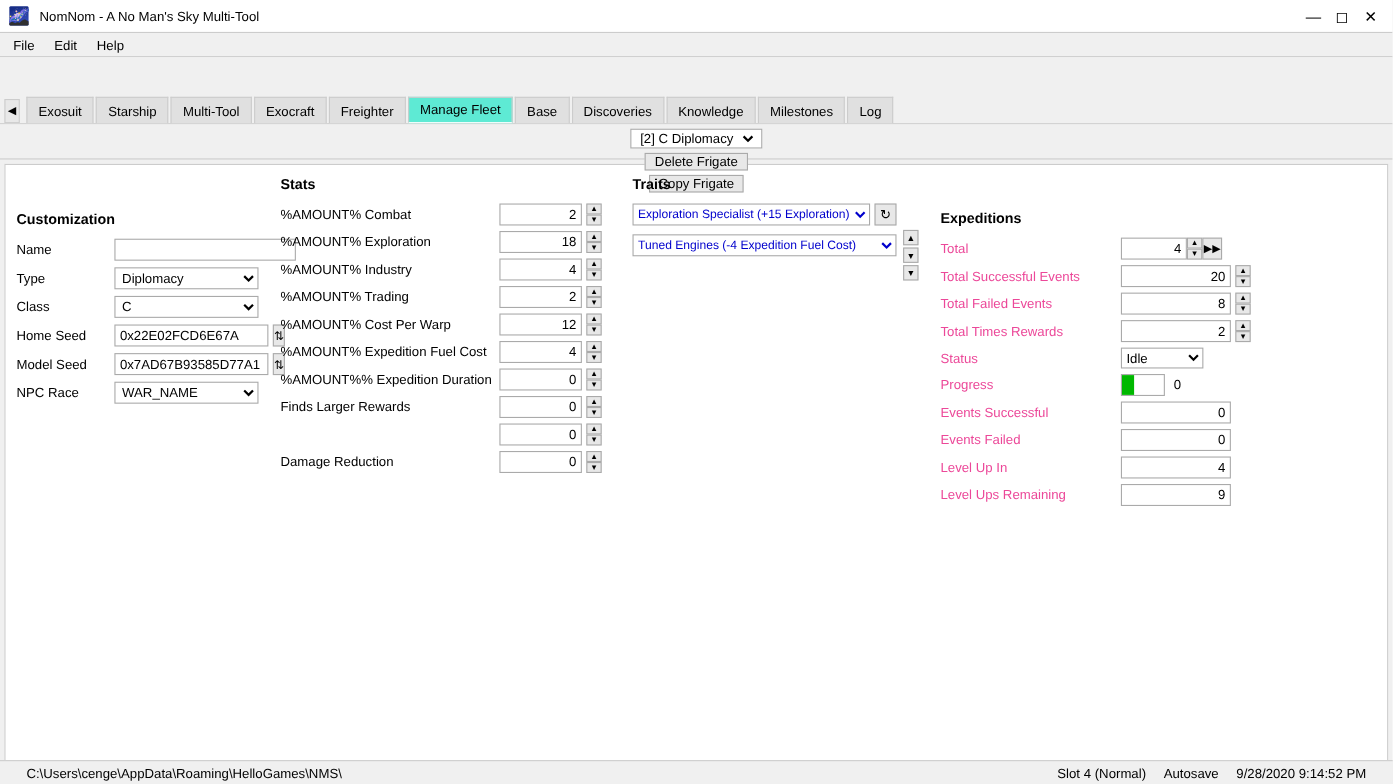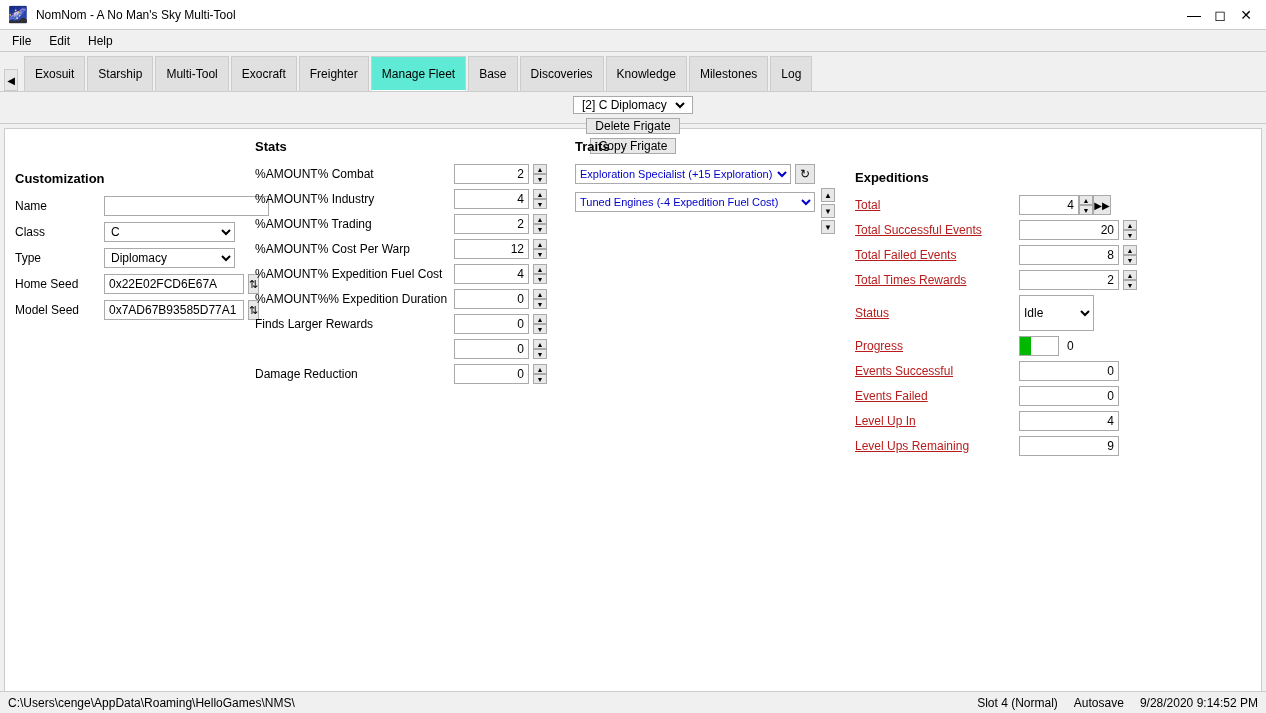--- a/index.html
+++ b/index.html
@@ -82,23 +82,24 @@
       margin-right: 4px;
     }
     .tab {
       padding: 3px 10px;
       border: 1px solid #ccc;
       border-bottom: none;
       background: #e0e0e0;
       cursor: pointer;
       font-size: 12px;
       color: #000;
-      height: 35px;
-      display: flex;
-      align-items: center;
+      height: 24px;
+      display: flex;
+      align-items: center;
+      margin-top: 32px;
     }
     .tab.active {
       background: #5eead4;
       border-bottom: 1px solid #fff;
       z-index: 1;
       font-weight: normal;
     }
     .toolbar {
       background: #f0f0f0;
       border-bottom: 1px solid #ccc;
@@ -288,23 +289,22 @@
       margin-top: 31px;
     }
     .exp-row {
       display: flex;
       align-items: center;
       margin-bottom: 5px;
       gap: 4px;
     }
     .exp-label {
       font-size: 12px;
-      color: #b91c1c;
+      color: #ec4899;
       min-width: 160px;
-      text-decoration: underline;
     }
     .exp-input {
       width: 80px;
       height: 20px;
       border: 1px solid #aaa;
       background: #fff;
       font-size: 12px;
       padding: 0 4px;
       text-align: right;
     }
@@ -321,32 +321,32 @@
     }
     .progress-bar-fill {
       height: 100%;
       background: #00b800;
     }
     .progress-text {
       font-size: 12px;
       margin-left: 4px;
     }
     .status-combo {
-      height: 36px;
+      height: 19px;
       border: 1px solid #aaa;
       background: #fff;
       font-size: 12px;
     }
     .status-bar {
       background: #f0f0f0;
       border-top: 1px solid #ccc;
       height: 22px;
       display: flex;
       align-items: center;
-      padding: 0 8px;
+      padding: 0 24px;
       gap: 16px;
       position: fixed;
       bottom: 0;
       width: 1266px;
     }
     .status-item {
       font-size: 12px;
       color: #000;
     }
     .status-right {
@@ -466,69 +466,86 @@
 </div>
 
 <div class="content-area">
 
   <div class="section" style="min-width:200px;max-width:220px;margin-top:32px;">
     <div class="section-title">Customization</div>
 
     <div class="field-row">
       <span class="field-label">Name</span>
       <input class="field-input" type="text" style="">
-    </div>
-
-    <div class="field-row">
-      <span class="field-label">Class</span>
-      <select class="field-select">
-        <option>C</option>
-        <option>B</option>
-        <option>A</option>
-        <option>S</option>
-      </select>
     </div>
 
     <div class="field-row">
       <span class="field-label">Type</span>
       <select class="field-select">
         <option>Diplomacy</option>
         <option>Combat</option>
         <option>Exploration</option>
         <option>Industrial</option>
         <option>Support</option>
       </select>
     </div>
 
     <div class="field-row">
+      <span class="field-label">Class</span>
+      <select class="field-select">
+        <option>C</option>
+        <option>B</option>
+        <option>A</option>
+        <option>S</option>
+      </select>
+    </div>
+
+    <div class="field-row">
       <span class="field-label">Home Seed</span>
       <input class="seed-input" type="text" value="0x22E02FCD6E67A" style="">
       <div class="seed-btn">⇅</div>
     </div>
 
     <div class="field-row">
       <span class="field-label">Model Seed</span>
       <input class="seed-input" type="text" value="0x7AD67B93585D77A1" style="">
       <div class="seed-btn">⇅</div>
     </div>
 
+    <div class="field-row">
+      <span class="field-label">NPC Race</span>
+      <select class="field-select">
+        <option>WAR_NAME</option>
+        <option>GEKS_NAME</option>
+        <option>KORVAX_NAME</option>
+        <option>VY_KEEN_NAME</option>
+      </select>
+    </div>
   </div>
 
   <div class="stats-section">
     <div class="section-title">Stats</div>
 
     <div class="stat-row">
       <span class="stat-label">%AMOUNT% Combat</span>
       <input class="stat-input" type="text" value="2" style="">
       <div class="spin-btns">
         <button class="spin-btn">▲</button>
         <button class="spin-btn">▼</button>
       </div>
     </div>
 
+    <div class="stat-row">
+      <span class="stat-label">%AMOUNT% Exploration</span>
+      <input class="stat-input" type="text" value="18" style="">
+      <div class="spin-btns">
+        <button class="spin-btn">▲</button>
+        <button class="spin-btn">▼</button>
+      </div>
+    </div>
 
     <div class="stat-row">
       <span class="stat-label">%AMOUNT% Industry</span>
       <input class="stat-input" type="text" value="4" style="">
       <div class="spin-btns">
         <button class="spin-btn">▲</button>
         <button class="spin-btn">▼</button>
       </div>
     </div>
 

